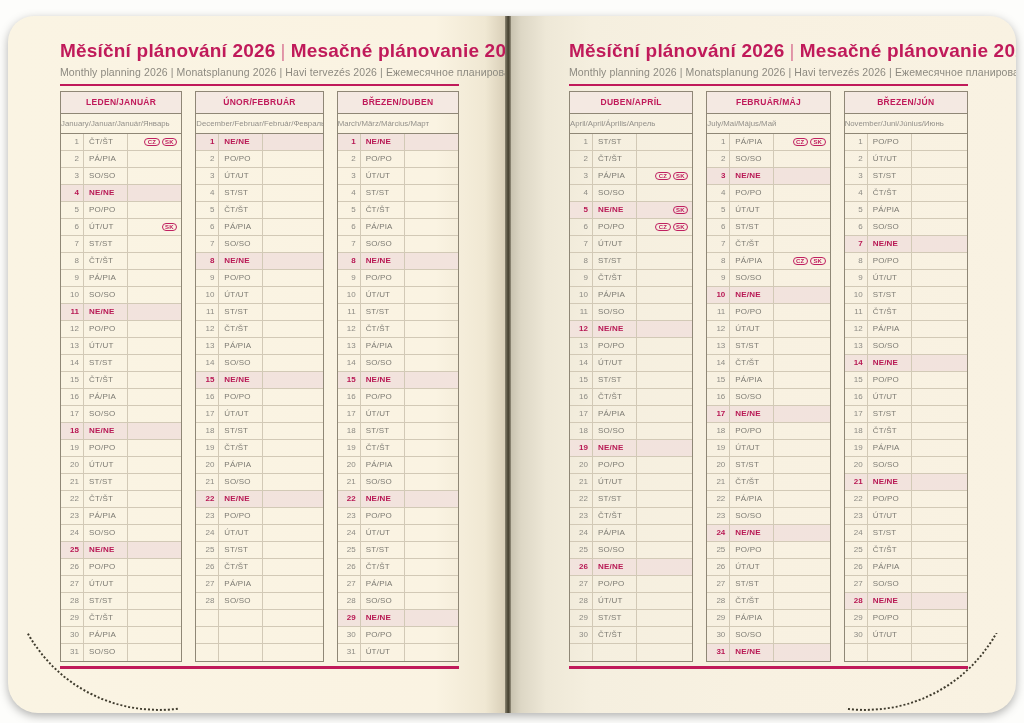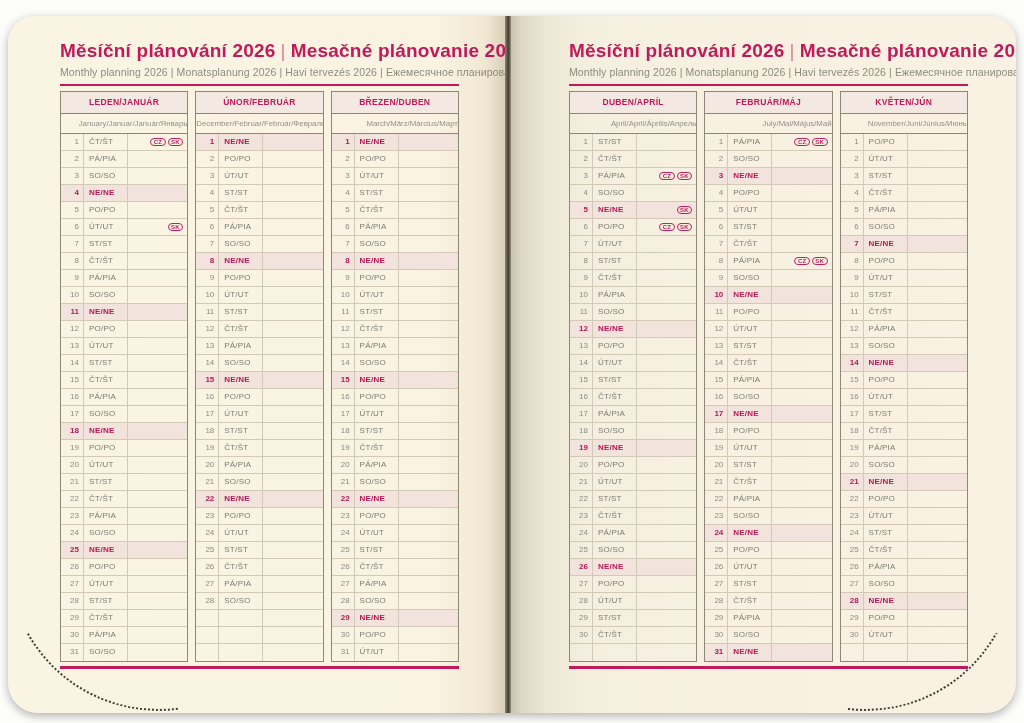--- a/index.html
+++ b/index.html
@@ -38,31 +38,31 @@
     letter-spacing:0.2px; white-space:nowrap;
   }
   .title .sep { font-weight:400; opacity:0.55; padding:0 5px; }
   .subtitle {
     text-align:center; color:#8d8a80; font-size:10.5px; margin-top:4px;
     letter-spacing:0.1px; white-space:nowrap;
   }
   .rule-top    { height:2px;   background:#c01a5a; margin-top:6px; }
   .rule-bottom { height:2.5px; background:#c01a5a; margin-top:4px; }
 
-  .months { display:flex; gap:7px; margin-top:5px; }
+  .months { display:flex; gap:13px; margin-top:5px; }
   .month  { width:128.3px; border:1px solid #8f8776; background:transparent; }
 
   .m-head {
     height:22px; line-height:21px; text-align:center;
     background:#f4e9e2; color:#c01a5a;
     font-size:8.5px; font-weight:bold; letter-spacing:0.3px;
     border-bottom:1px solid #8f8776; white-space:nowrap; overflow:hidden;
   }
   .m-sub {
-    height:20px; line-height:19px; text-align:right; color:#93908a;
+    height:20px; line-height:19px; text-align:left; color:#93908a;
     font-size:7.8px; border-bottom:1px solid #8f8776; white-space:nowrap; overflow:hidden;
   }
   .m-row {
     display:flex; height:17px; border-bottom:1px solid #d2c9b6;
     font-size:8px; color:#7c7a72;
   }
   .m-row:last-child { border-bottom:none; }
   .c-num {
     width:23px; flex:0 0 23px; text-align:right; padding-right:4px;
     line-height:16px; border-right:1px solid #d2c9b6; color:#8d8b84;
@@ -930,21 +930,21 @@
               <div class="c-day">SO/SO</div>
               <div class="c-note"></div>
             </div>
             <div class="m-row sun">
               <div class="c-num">31</div>
               <div class="c-day">NE/NE</div>
               <div class="c-note"></div>
             </div>
           </div>
           <div class="month">
-            <div class="m-head">KVĚTEN/JÚN</div>
+            <div class="m-head">BŘEZEN/JÚN</div>
             <div class="m-sub">November/Juni/Június/Июнь</div>
             <div class="m-row">
               <div class="c-num">1</div>
               <div class="c-day">PO/PO</div>
               <div class="c-note"></div>
             </div>
             <div class="m-row">
               <div class="c-num">2</div>
               <div class="c-day">ÚT/UT</div>
               <div class="c-note"></div>

